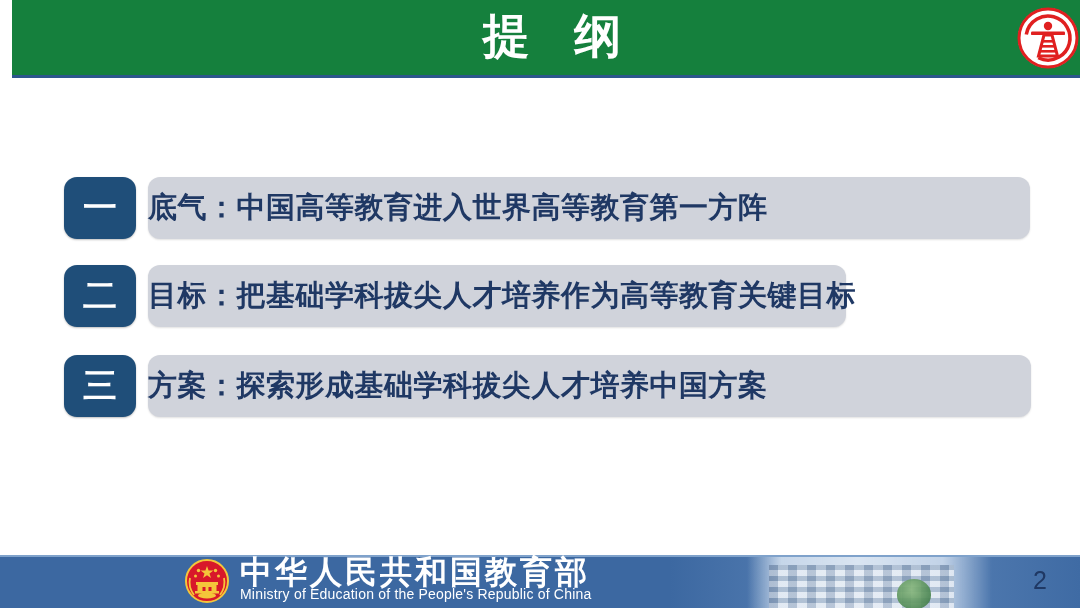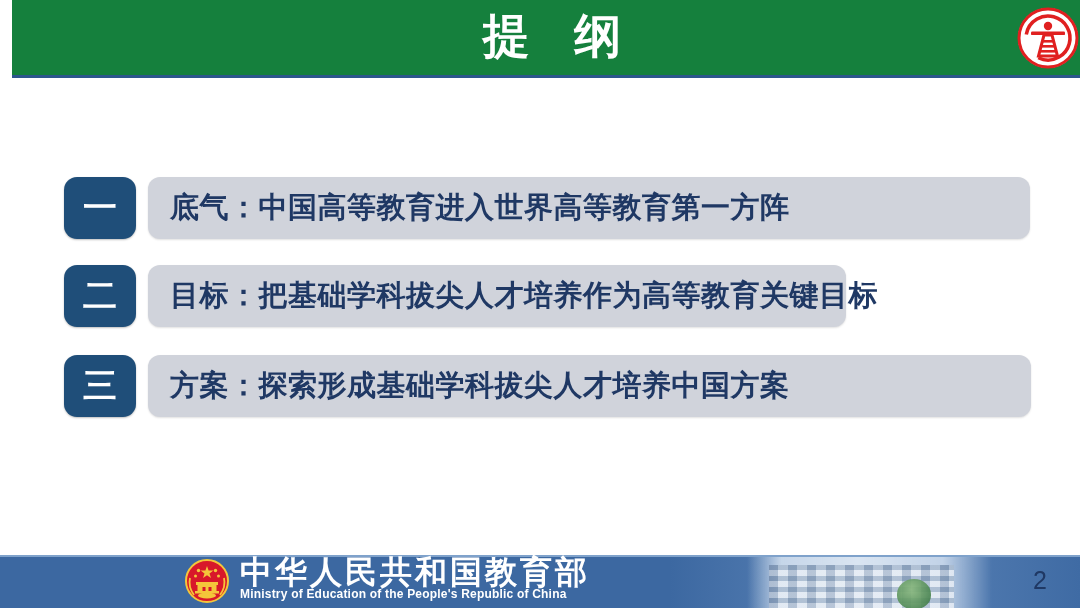--- a/index.html
+++ b/index.html
@@ -99,21 +99,20 @@
     z-index: 2;
   }
   .pill {
     margin-left: 12px;
     height: 62px;
     background: #d0d3db;
     border-radius: 12px;
     display: flex;
     align-items: center;
     box-sizing: border-box;
-    padding-left: 22px;
     padding-right: 16px;
     box-shadow: 0 1px 2px rgba(0,0,0,0.12);
   }
   .pill-1 { width: 882px; }
   .pill-2 { width: 698px; }
   .pill-3 { width: 883px; }
 
   .row-text {
     color: #1f3864;
     font-size: 29px;
@@ -196,22 +195,22 @@
     color: #ffffff;
     font-size: 32px;
     font-weight: bold;
     letter-spacing: 3px;
     line-height: 28px;
     font-family: "DejaVu Serif", "Liberation Serif", serif;
     white-space: nowrap;
   }
   .moe-en {
     color: #ffffff;
-    font-size: 12px;
-    font-weight: bold;
+    font-size: 14px;
+    font-weight: normal;
     line-height: 16px;
     letter-spacing: 0.2px;
     white-space: nowrap;
   }
   .page-number {
     position: absolute;
     right: 20px;
     top: 566px;
     width: 40px;
     text-align: center;

